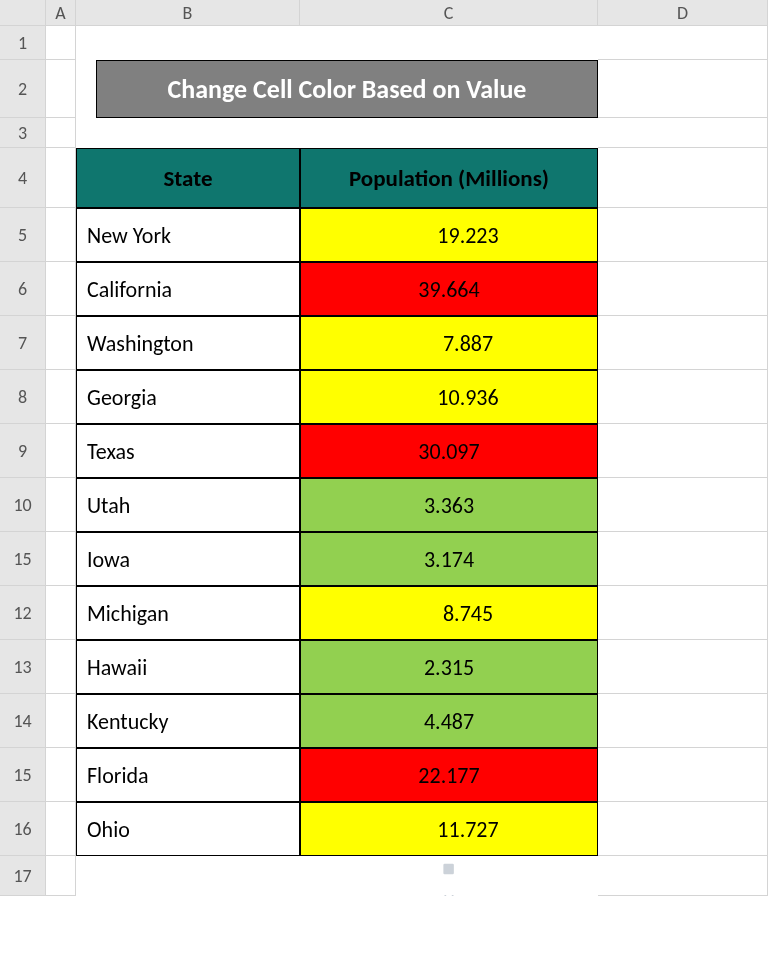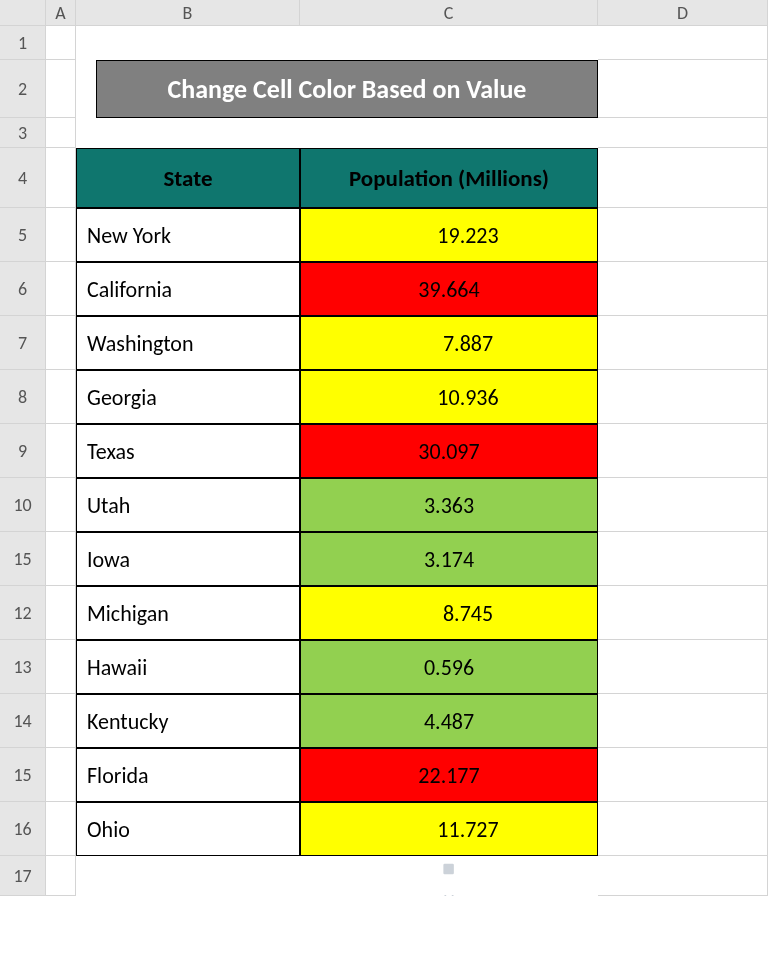--- a/index.html
+++ b/index.html
@@ -168,21 +168,21 @@
     <div class="cell data-cell center fill-green">3.174</div>
     <div class="cell gridline"></div>
     <div class="row-header" style="height:54px">12</div>
     <div class="cell gridline" style="height:54px"></div>
     <div class="cell data-cell">Michigan</div>
     <div class="cell data-cell center fill-yellow">8.745</div>
     <div class="cell gridline"></div>
     <div class="row-header" style="height:54px">13</div>
     <div class="cell gridline" style="height:54px"></div>
     <div class="cell data-cell">Hawaii</div>
-    <div class="cell data-cell center fill-green">0.596</div>
+    <div class="cell data-cell center fill-green">2.315</div>
     <div class="cell gridline"></div>
     <div class="row-header" style="height:54px">14</div>
     <div class="cell gridline" style="height:54px"></div>
     <div class="cell data-cell">Kentucky</div>
     <div class="cell data-cell center fill-green">4.487</div>
     <div class="cell gridline"></div>
     <div class="row-header" style="height:54px">15</div>
     <div class="cell gridline" style="height:54px"></div>
     <div class="cell data-cell">Florida</div>
     <div class="cell data-cell center fill-red">22.177</div>

